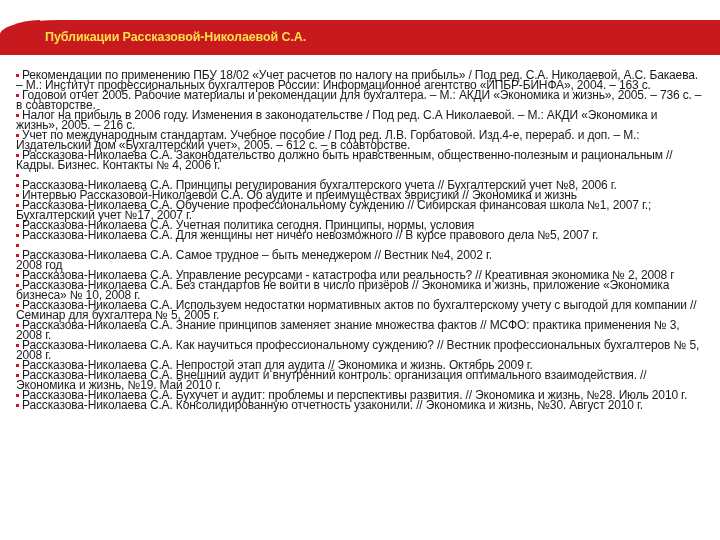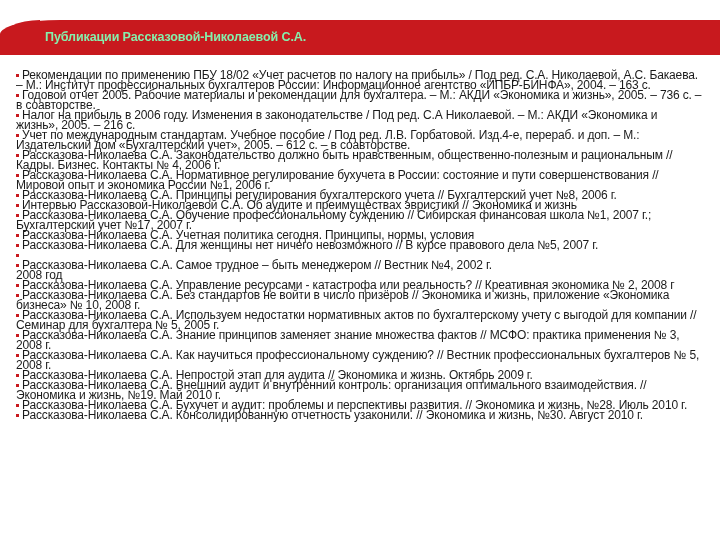--- a/index.html
+++ b/index.html
@@ -10,21 +10,21 @@
     .title-bar {
       position: absolute; left: 0; top: 20px; width: 720px; height: 35px;
       background: #c8191e;
       border-top-left-radius: 60px 14px;
     }
     .title-bar::before {
       content: ""; position: absolute; left: 0; top: 0; width: 40px; height: 35px;
       background: #c8191e; border-top-left-radius: 40px 20px;
     }
     .title {
-      position: absolute; left: 45px; top: 10px; color: #86efac;
+      position: absolute; left: 45px; top: 10px; color: #fde047;
       font-family: "Liberation Sans", sans-serif; font-weight: bold; font-size: 12.5px;
       letter-spacing: -0.1px; white-space: nowrap;
     }
     .content {
       position: absolute; left: 16px; top: 70px; width: 686px;
       font-family: "Liberation Sans", sans-serif; font-size: 12px; line-height: 10px;
       color: #1a1a1a; letter-spacing: -0.15px;
     }
     .entry { margin: 0; padding: 0; }
     .bullet {
@@ -38,21 +38,21 @@
 <div class="title-bar">
   <div class="title">Публикации Рассказовой-Николаевой С.А.</div>
 </div>
 
 <div class="content">
   <p class="entry"><span class="bullet"></span><span>Рекомендации по применению ПБУ 18/02 «Учет расчетов по налогу на прибыль» / Под ред. С.А. Николаевой, А.С. Бакаева. – М.: Институт профессиональных бухгалтеров России: Информационное агентство «ИПБР-БИНФА», 2004. – 163 с.</span></p>
   <p class="entry"><span class="bullet"></span><span>Годовой отчет 2005. Рабочие материалы и рекомендации для бухгалтера. – М.: АКДИ «Экономика и жизнь», 2005. – 736 с. – в соавторстве.</span></p>
   <p class="entry"><span class="bullet"></span><span>Налог на прибыль в 2006 году. Изменения в законодательстве / Под ред. С.А  Николаевой. – М.: АКДИ «Экономика и жизнь», 2005. – 216 с.</span></p>
   <p class="entry"><span class="bullet"></span><span>Учет по международным стандартам. Учебное пособие / Под ред. Л.В. Горбатовой. Изд.4-е, перераб. и доп. – М.: Издательский дом «Бухгалтерский учет», 2005. – 612 с. – в соавторстве.</span></p>
   <p class="entry"><span class="bullet"></span><span>Рассказова-Николаева С.А. Законодательство должно быть нравственным, общественно-полезным и рациональным // Кадры. Бизнес. Контакты № 4, 2006 г.</span></p>
-  <p class="entry"><span class="bullet"></span><span>Рассказова-Николаева С.А. Нормативное регулирование бухучета в России: состояние и пути совершенствования // Мировой опыт и экономика России №1, 2006 г.</span></p>
+  <p class="entry"><span class="bullet"></span></p>
   <p class="entry"><span class="bullet"></span><span>Рассказова-Николаева С.А. Принципы регулирования бухгалтерского учета // Бухгалтерский учет №8, 2006 г.</span></p>
   <p class="entry"><span class="bullet"></span><span>Интервью Рассказовой-Николаевой С.А. Об аудите и преимуществах эвристики // Экономика и жизнь</span></p>
   <p class="entry"><span class="bullet"></span><span>Рассказова-Николаева С.А. Обучение профессиональному суждению // Сибирская финансовая школа №1, 2007 г.;  Бухгалтерский учет  №17, 2007 г.</span></p>
   <p class="entry"><span class="bullet"></span><span>Рассказова-Николаева С.А. Учетная политика сегодня. Принципы, нормы, условия</span></p>
   <p class="entry"><span class="bullet"></span><span>Рассказова-Николаева С.А. Для женщины нет ничего невозможного // В курсе правового дела №5, 2007  г.</span></p>
   <p class="entry"><span class="bullet"></span></p>
   <p class="entry"><span class="bullet"></span><span>Рассказова-Николаева С.А. Самое трудное – быть менеджером // Вестник №4, 2002  г.</span></p>
   <p class="entry"><span>2008 год</span></p>
   <p class="entry"><span class="bullet"></span><span>Рассказова-Николаева С.А. Управление ресурсами - катастрофа или реальность? // Креативная экономика № 2, 2008 г</span></p>
   <p class="entry"><span class="bullet"></span><span>Рассказова-Николаева С.А. Без стандартов не войти в число призёров // Экономика и жизнь, приложение «Экономика бизнеса» № 10, 2008 г.</span></p>

